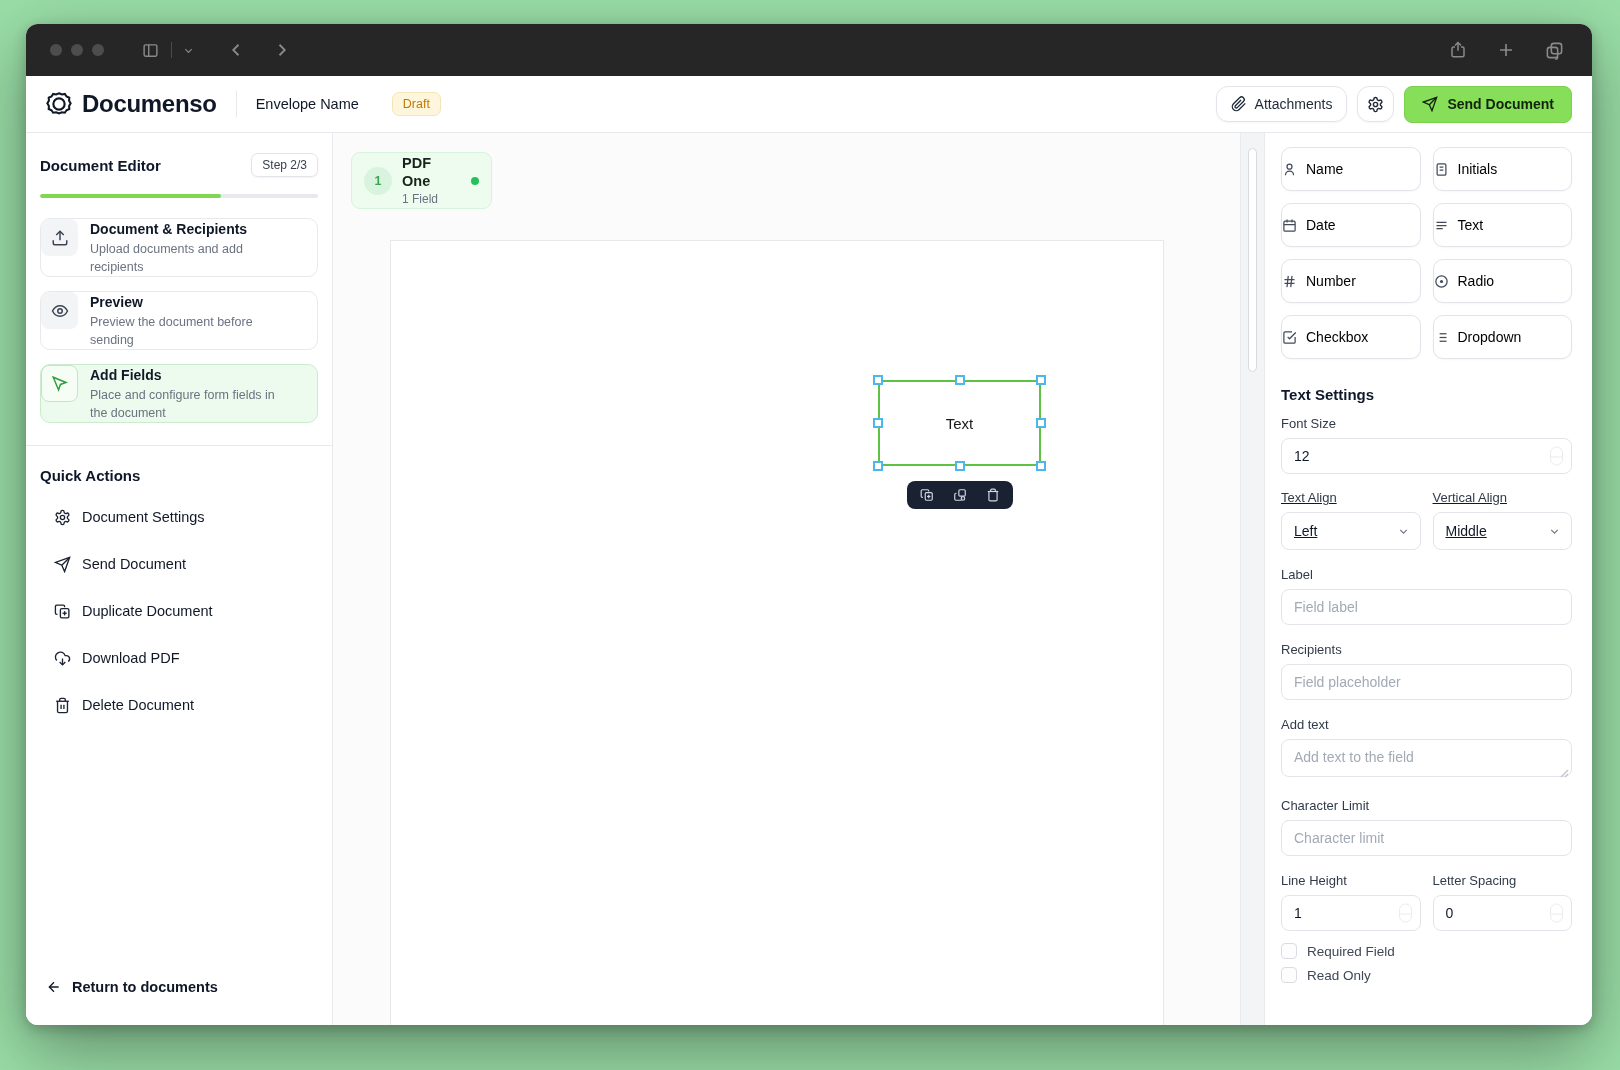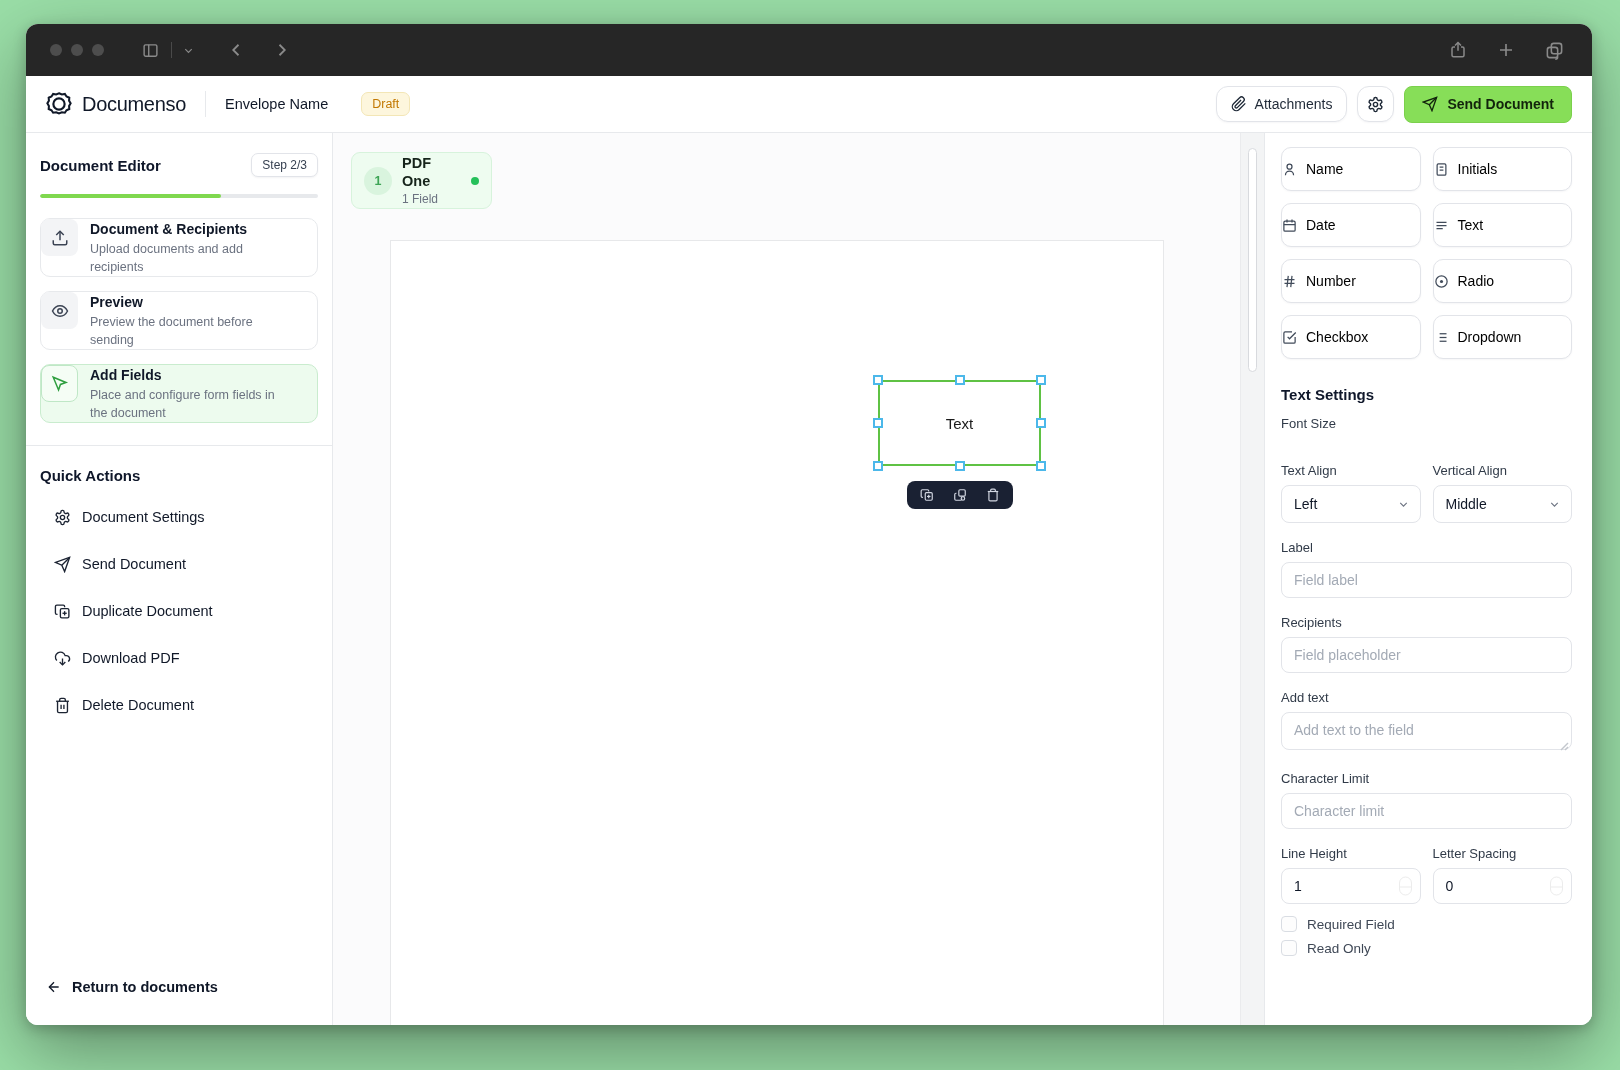--- a/index.html
+++ b/index.html
@@ -17,21 +17,21 @@
   .traffic span { width:12px; height:12px; border-radius:50%; background:#4d4d4d; }
   .chromebtn { color:#8a8a8a; display:flex; align-items:center; justify-content:center; background:none; border:none; padding:4px; }
   .chromegroup { display:flex; align-items:center; }
   .tb-sep { width:1px; height:16px; background:#4a4a4a; margin:0 7px; }
   .chrome-right { margin-left:auto; display:flex; align-items:center; gap:22px; }
 
   
   .appheader { flex:none; height:57px; background:#fff; border-bottom:1px solid #e7e9ec;
     display:flex; align-items:center; padding:0 20px; }
   .brand { display:flex; align-items:center; gap:10px; color:#101828; }
-  .brand-name { font-size:20px; font-weight:400; letter-spacing:-0.3px; }
+  .brand-name { font-size:24px; font-weight:700; letter-spacing:-0.3px; }
   .hdr-sep { width:1px; height:26px; background:#e7e9ec; margin:0 19px; }
   .envelope-name { font-size:14.5px; font-weight:500; color:#101828; }
   .badge-draft { margin-left:33px; font-size:12.5px; font-weight:500; color:#c27803;
     background:#fdf6dd; border:1px solid #f3e6b6; border-radius:7px; padding:4px 10px; }
   .hdr-right { margin-left:auto; display:flex; align-items:center; gap:10px; }
   .btn-outline { display:flex; align-items:center; gap:8px; height:36px; padding:0 14px;
     background:#fff; border:1px solid #e2e4e9; border-radius:12px; font-size:14px; font-weight:500;
     color:#1f2937; box-shadow:0 1px 2px rgba(16,24,40,.04); font-family:inherit; }
   .btn-icon { width:37px; justify-content:center; padding:0; }
   .btn-primary { display:flex; align-items:center; gap:9px; height:37px; padding:0 17px;
@@ -457,22 +457,26 @@
               <line x1="4" y1="12" x2="4.01" y2="12"></line>
               <line x1="4" y1="18" x2="4.01" y2="18"></line>
             </svg>
           <span>Dropdown</span>
         </button>
       </div>
 
       <div class="ts-title">Text Settings</div>
 
       <div class="flabel">Font Size</div>
-
-      <div class="two-col" style="margin-top:32px;">
+      <div class="inwrap">
+        <input class="tinput" value="12" style="">
+        <span class="spinner"></span>
+      </div>
+
+      <div class="two-col" style="margin-top:16px;text-decoration:underline;">
         <div>
           <div class="flabel" style="margin-top:0">Text Align</div>
           <div class="fselect">
             <span>Left</span>
             <span class="chev">
                 <svg width="13" height="13" viewBox="0 0 24 24" fill="none" stroke="currentColor" stroke-width="2">
                   <polyline points="6,9 12,15 18,9"></polyline>
                 </svg>
               </span>
           </div>

